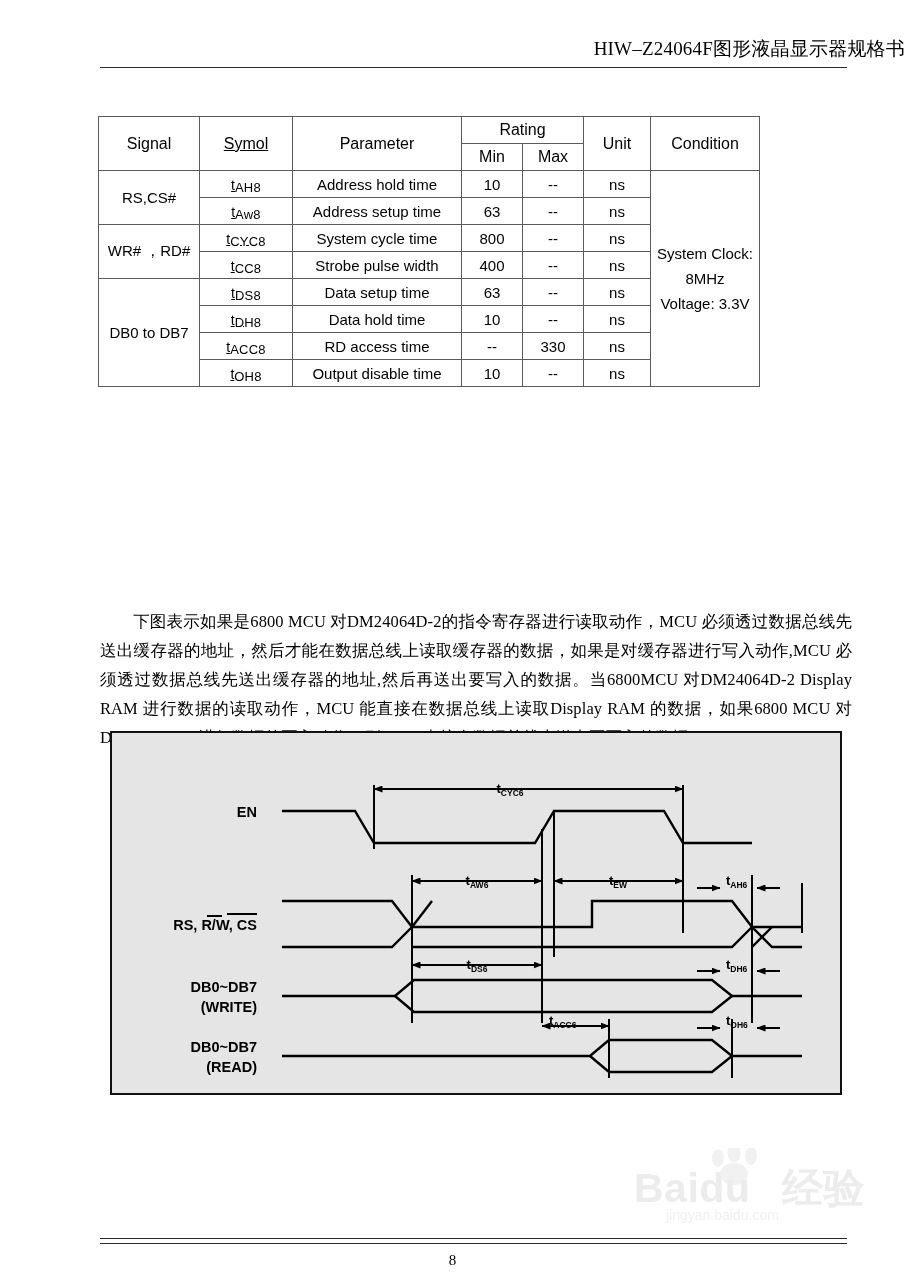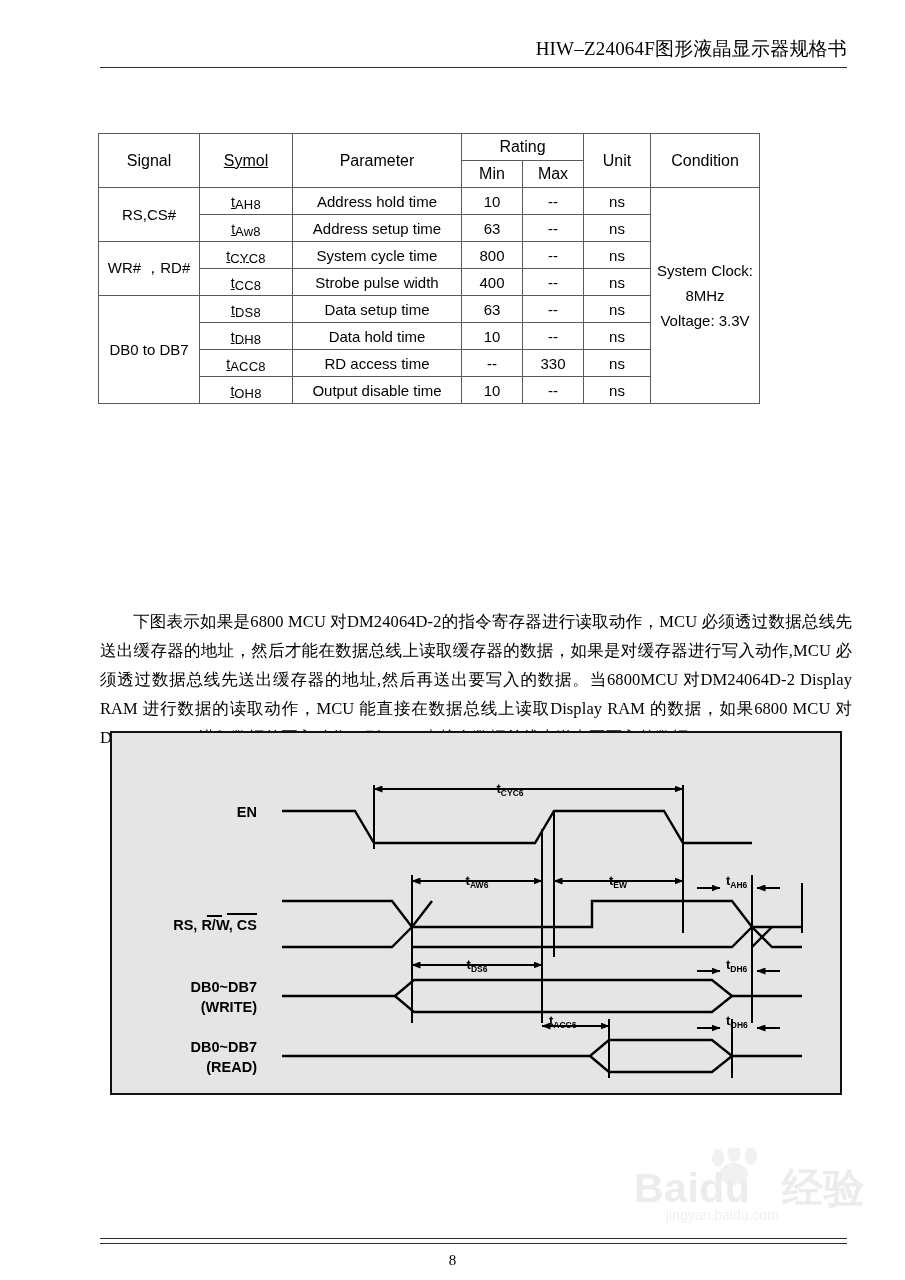--- a/index.html
+++ b/index.html
@@ -21,21 +21,20 @@
     inset: 0;
     width: 905px;
     height: 1280px;
   }
 
   
   .doc-header {
     position: absolute;
     left: 0; right: 0;
     top: 36px;
-    padding-right: 58px;
     text-align: right;
     font-size: 19px;
     letter-spacing: 0.2px;
     white-space: nowrap;
     font-family: Liberation Serif, serif;
   }
   .header-rule {
     position: absolute;
     left: 100px;
     right: 58px;
@@ -51,21 +50,20 @@
     letter-spacing: 0.4px;
     white-space: nowrap;
   }
 
   
   .spec-table-wrap {
     position: absolute;
     left: 98px;
     top: 116px;
     width: 662px;
-    margin-top: 17px;
   }
   table.spec {
     border-collapse: collapse;
     width: 662px;
     table-layout: fixed;
     background: #fff;
   }
   table.spec td, table.spec th {
     border: 1.4px solid #5a5a5a;
     font-family: "Liberation Sans", "DejaVu Sans", sans-serif;

